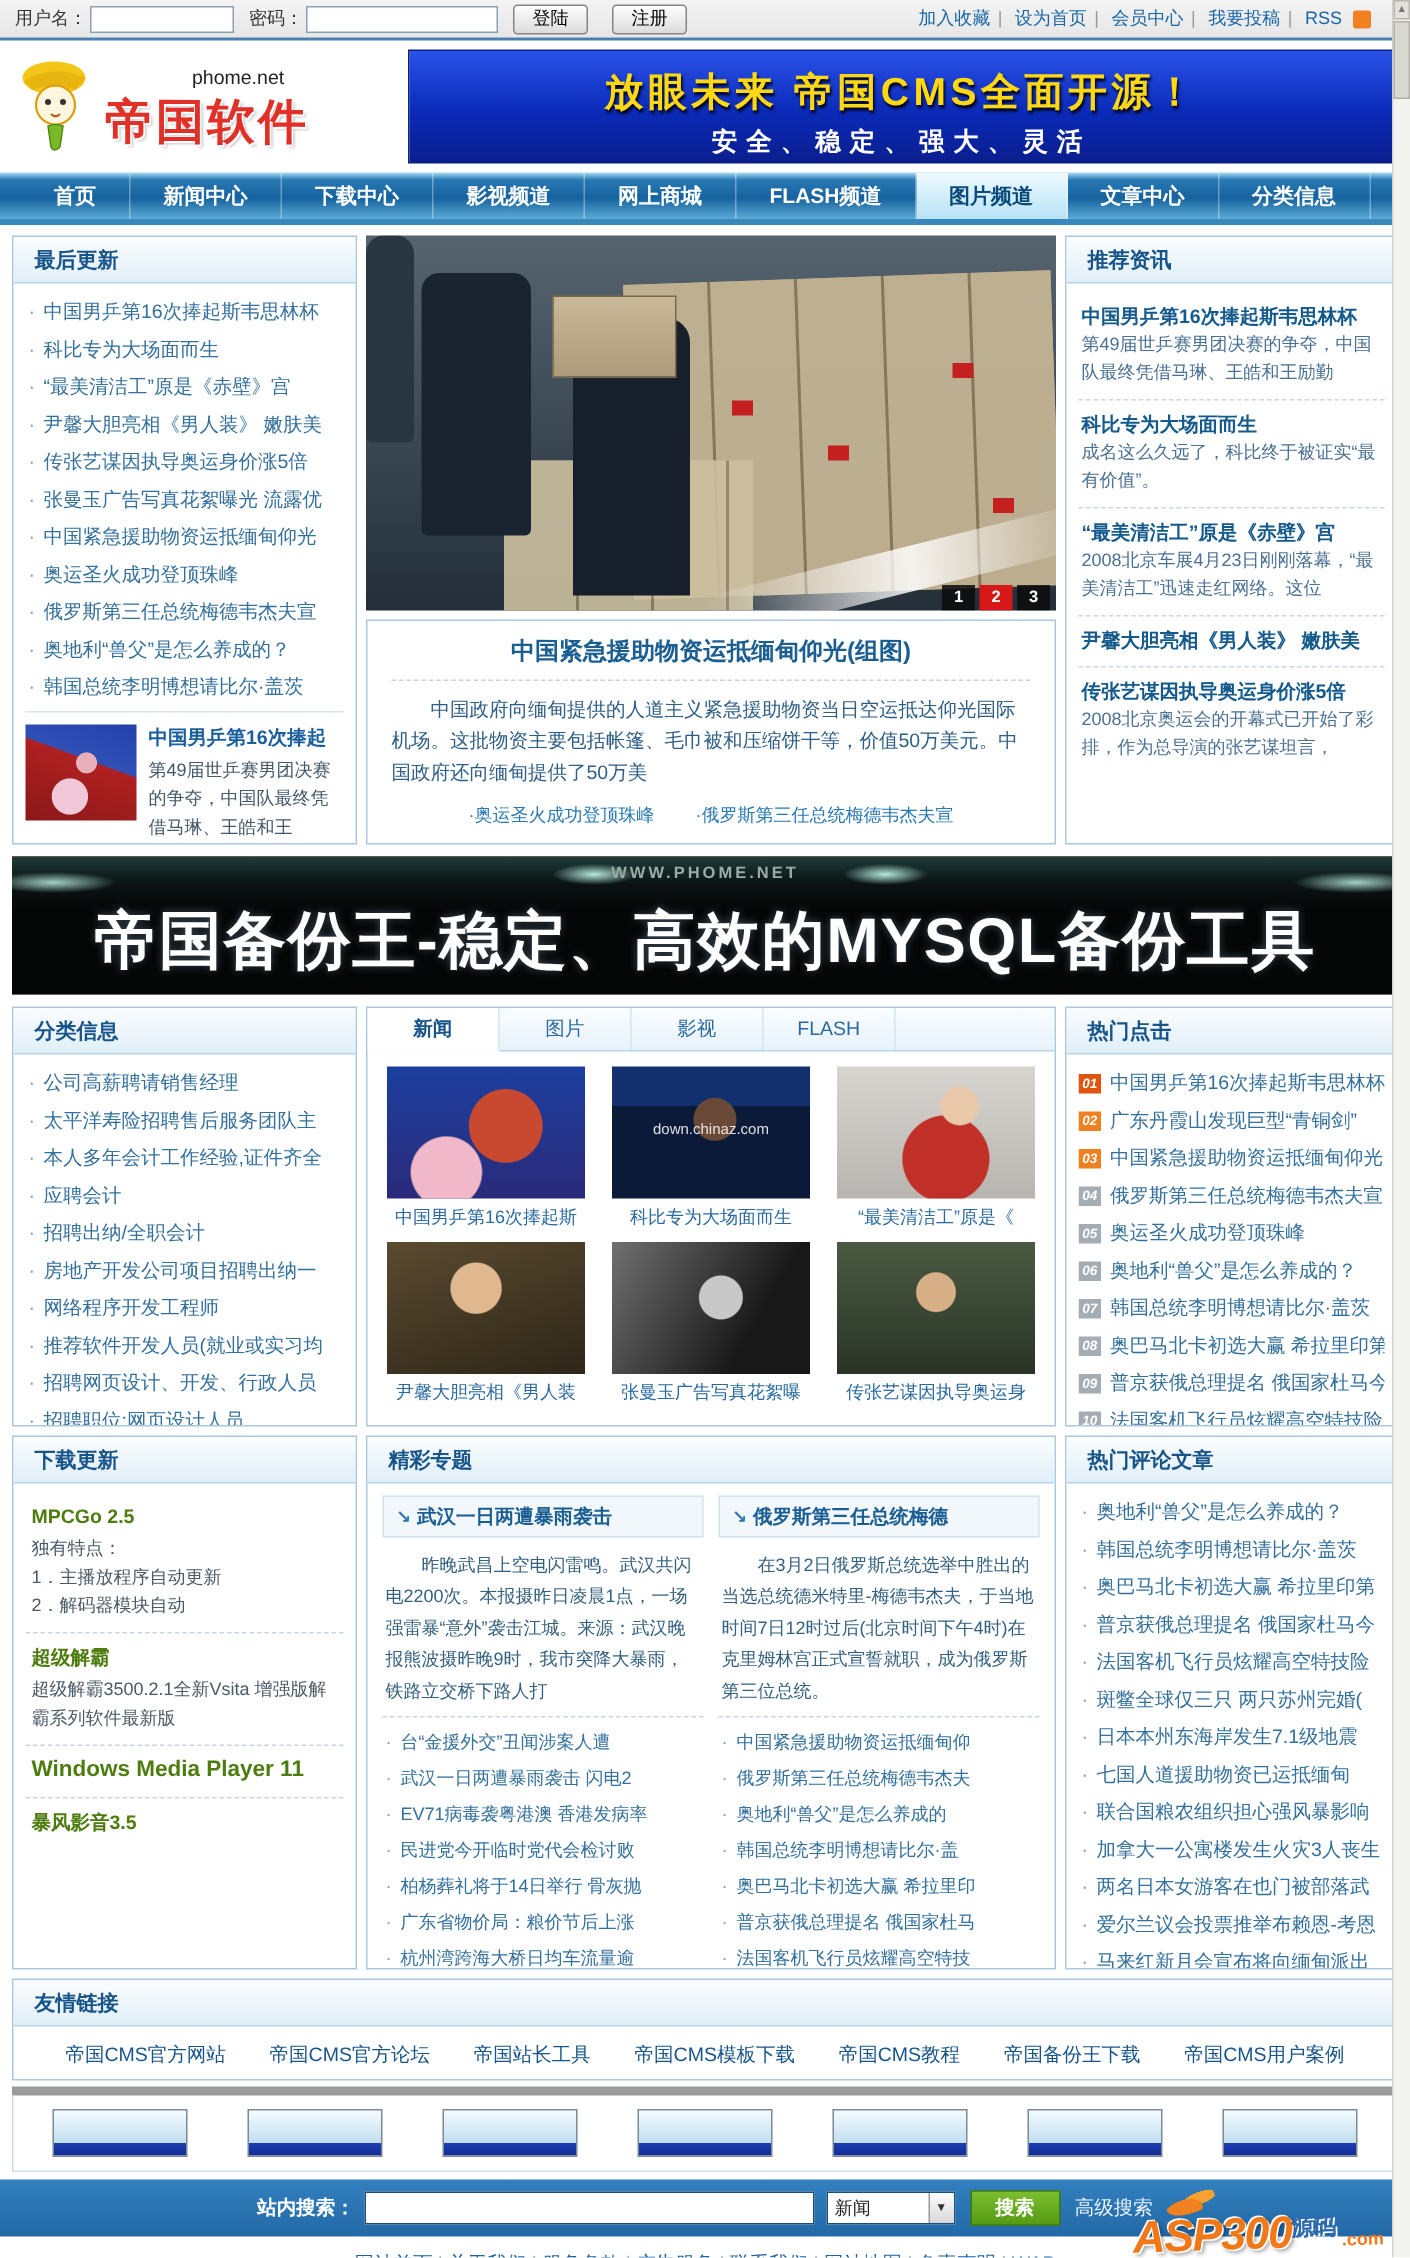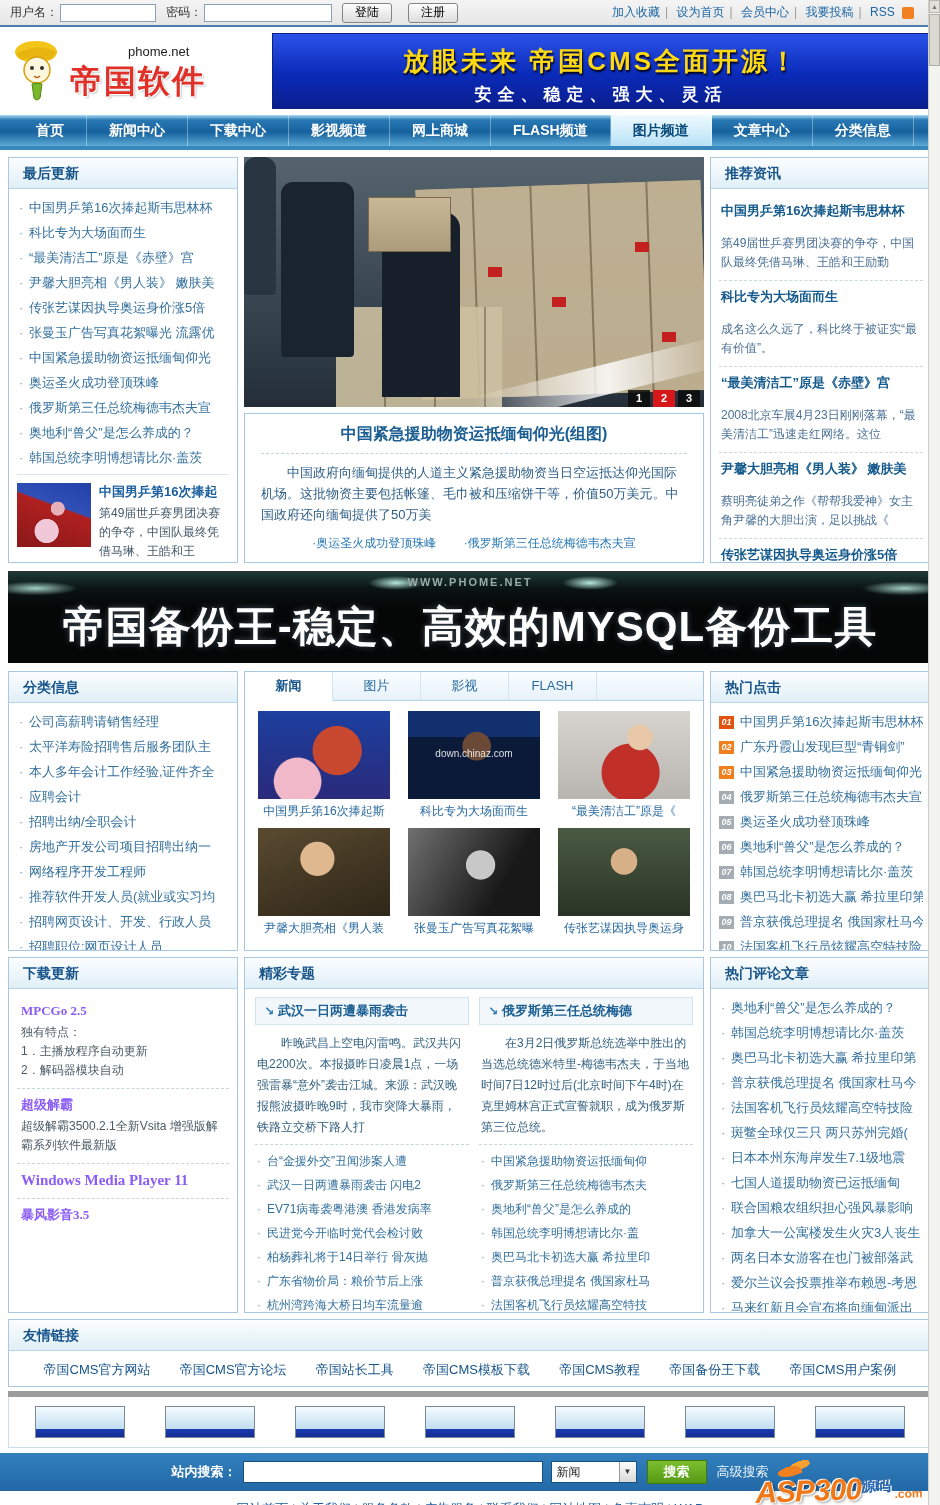--- a/index.html
+++ b/index.html
@@ -158,41 +158,41 @@
   .ph4 { background:radial-gradient(circle at 45% 35%,#E0B890 0 18%,transparent 19%),
                     linear-gradient(160deg,#5A4A30,#2E2618); }
   .ph5 { background:radial-gradient(circle at 50% 38%,#D8B088 0 15%,transparent 16%),
                     linear-gradient(#4A5A42,#2A3426); }
   .ph6 { background:radial-gradient(circle at 55% 42%,#C8C8C8 0 16%,transparent 17%),
                     linear-gradient(120deg,#707070,#181818 70%); }
 
   
   .dl-item { padding:6px 4px 8px; border-bottom:1px dashed #C4D6E4; }
   .dl-item:last-child { border-bottom:none; }
-  .dl-tit { font-size:13px; font-weight:bold; color:#8b5cf6; line-height:20px; cursor:pointer;font-family:Liberation Serif, serif; }
+  .dl-tit { font-size:13px; font-weight:bold; color:#4d7c0f; line-height:20px; cursor:pointer; }
   .dl-desc { font-size:12px; color:#4A5A66; line-height:19px; white-space:pre-line; margin-top:2px; }
 
   
   .topic-wrap { display:flex; gap:10px; padding:2px 2px 0; }
   .topic { width:50%; }
   .tp-h { background:#F2F7FB; border:1px solid #D4E2EE; line-height:26px; padding-left:8px;
           font-size:13px; font-weight:bold; color:#1A5E92; cursor:pointer; }
   .tp-h .arr { color:#2878B4; font-weight:bold; margin-right:4px; font-size:12px; }
   .tp-b { font-size:12px; line-height:21px; color:#33607F; text-indent:2em; padding:8px 2px 6px;
           border-bottom:1px dashed #C4D6E4; min-height:118px; }
   ul.tplinks { list-style:none; margin-top:4px; }
   ul.tplinks li { line-height:24px; padding-left:12px; position:relative; font-size:12px;
                   color:#34709C; white-space:nowrap; overflow:hidden; cursor:pointer; }
   ul.tplinks li::before { content:"·"; position:absolute; left:2px; color:#7A9AB4; }
 
   
   .rc-item { padding:6px 2px 8px; border-bottom:1px dashed #C8D8E4; }
   .rc-item:last-child { border-bottom:none; }
   .rc-tit { font-size:13px; font-weight:bold; color:#155A8C; line-height:19px; cursor:pointer; }
-  .rc-desc { font-size:12px; color:#4A7094; line-height:19px; margin-top:14px; }
+  .rc-desc { font-size:12px; color:#4A7094; line-height:19px; margin-top:0; }
 
   
   .friends { margin:6px 8px 0; height:68px; }
   .fr-links { display:flex; justify-content:space-around; align-items:center; padding:10px 20px 0; }
   .fr-links span { font-size:13px; color:#17548A; cursor:pointer; }
 
   .greybar { height:6px; background:#9C9C9C; margin:4px 8px 0; }
   .fbanners { margin:0 8px; border:1px solid #CFDDE8; border-top:none; display:flex;
               justify-content:space-between; padding:9px 26px; }
   .fb { width:90px; height:32px; border:1px solid #7A8A96; cursor:pointer;
@@ -361,21 +361,20 @@
         <div class="rc-item">
           <div class="rc-tit">科比专为大场面而生</div>
           <div class="rc-desc">成名这么久远了，科比终于被证实“最有价值”。</div>
         </div>
         <div class="rc-item">
           <div class="rc-tit">“最美清洁工”原是《赤壁》宫</div>
           <div class="rc-desc">2008北京车展4月23日刚刚落幕，“最美清洁工”迅速走红网络。这位</div>
         </div>
         <div class="rc-item">
           <div class="rc-tit">尹馨大胆亮相《男人装》 嫩肤美</div>
-          <div class="rc-desc">蔡明亮徒弟之作《帮帮我爱神》女主角尹馨的大胆出演，足以挑战《</div>
         </div>
         <div class="rc-item">
           <div class="rc-tit">传张艺谋因执导奥运身价涨5倍</div>
           <div class="rc-desc">2008北京奥运会的开幕式已开始了彩排，作为总导演的张艺谋坦言，</div>
         </div>
       </div>
     </div>
   </div>
 </div>
 

